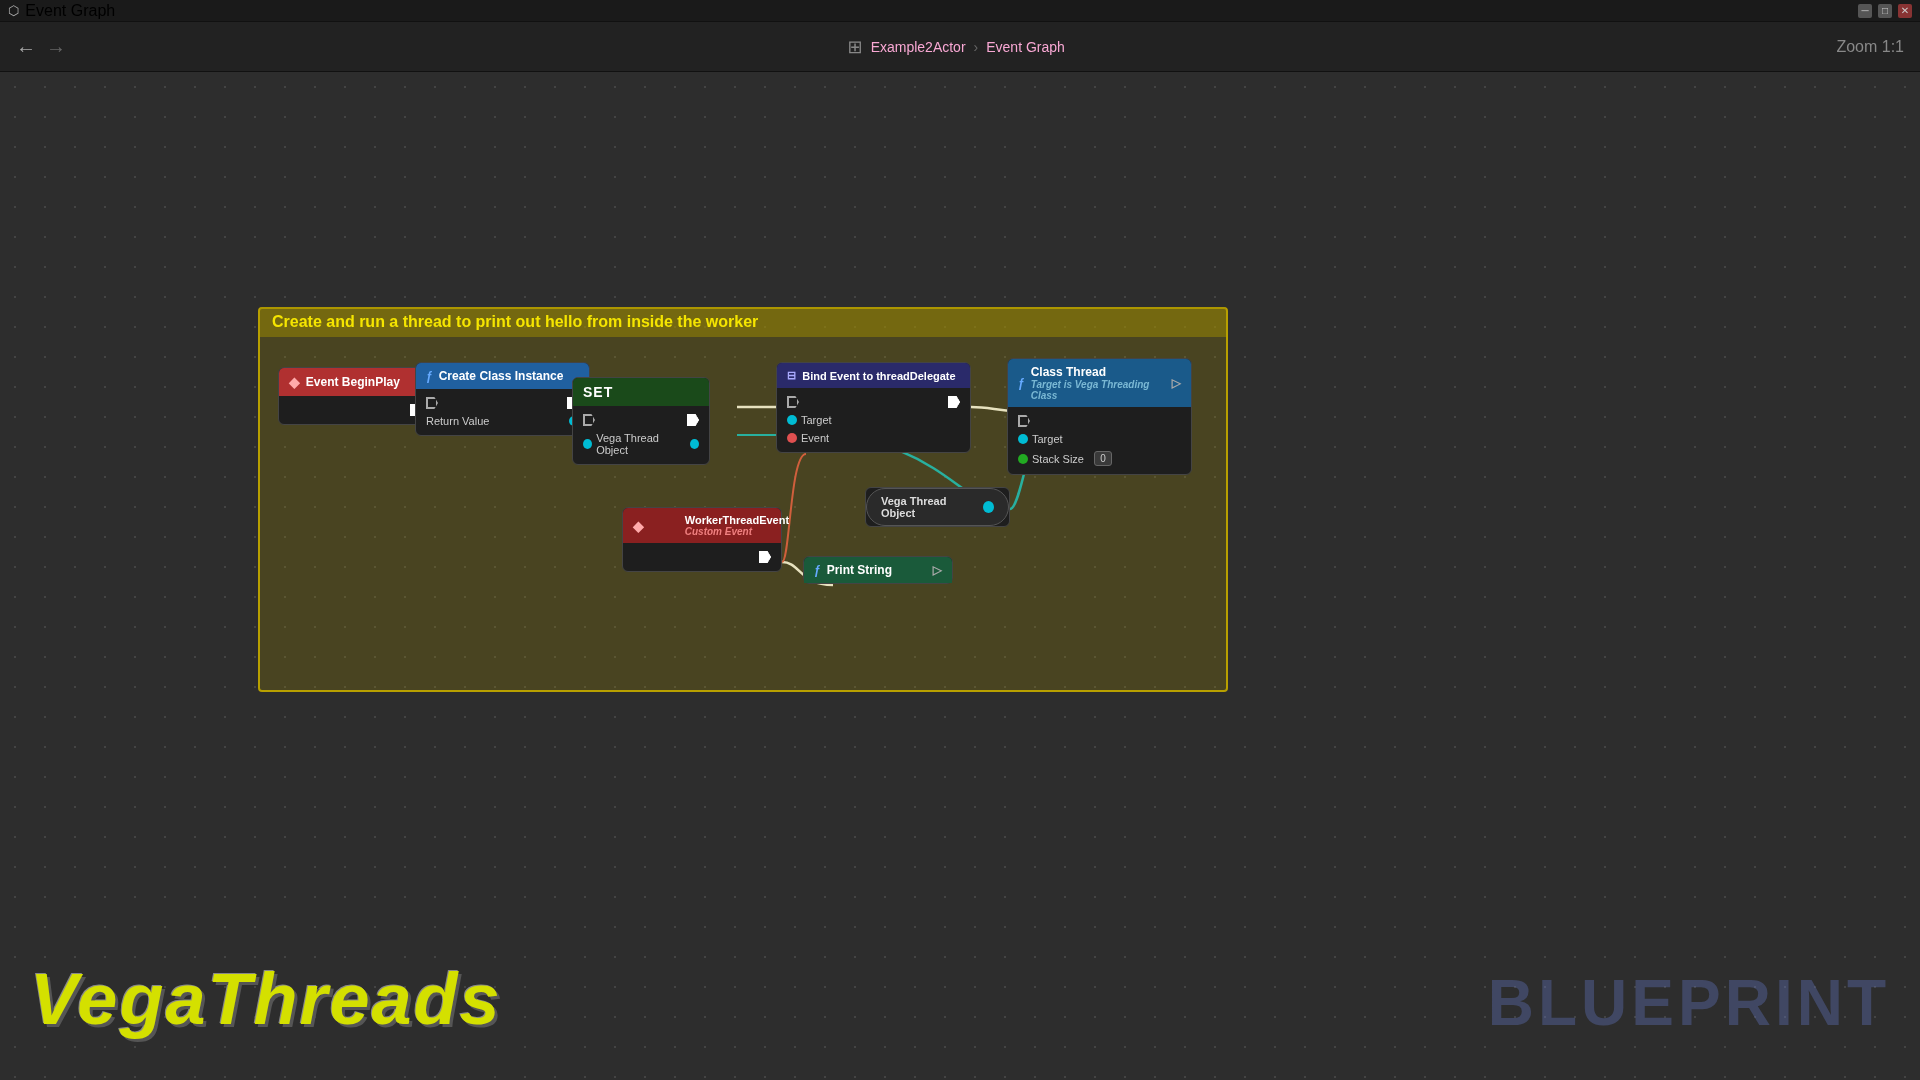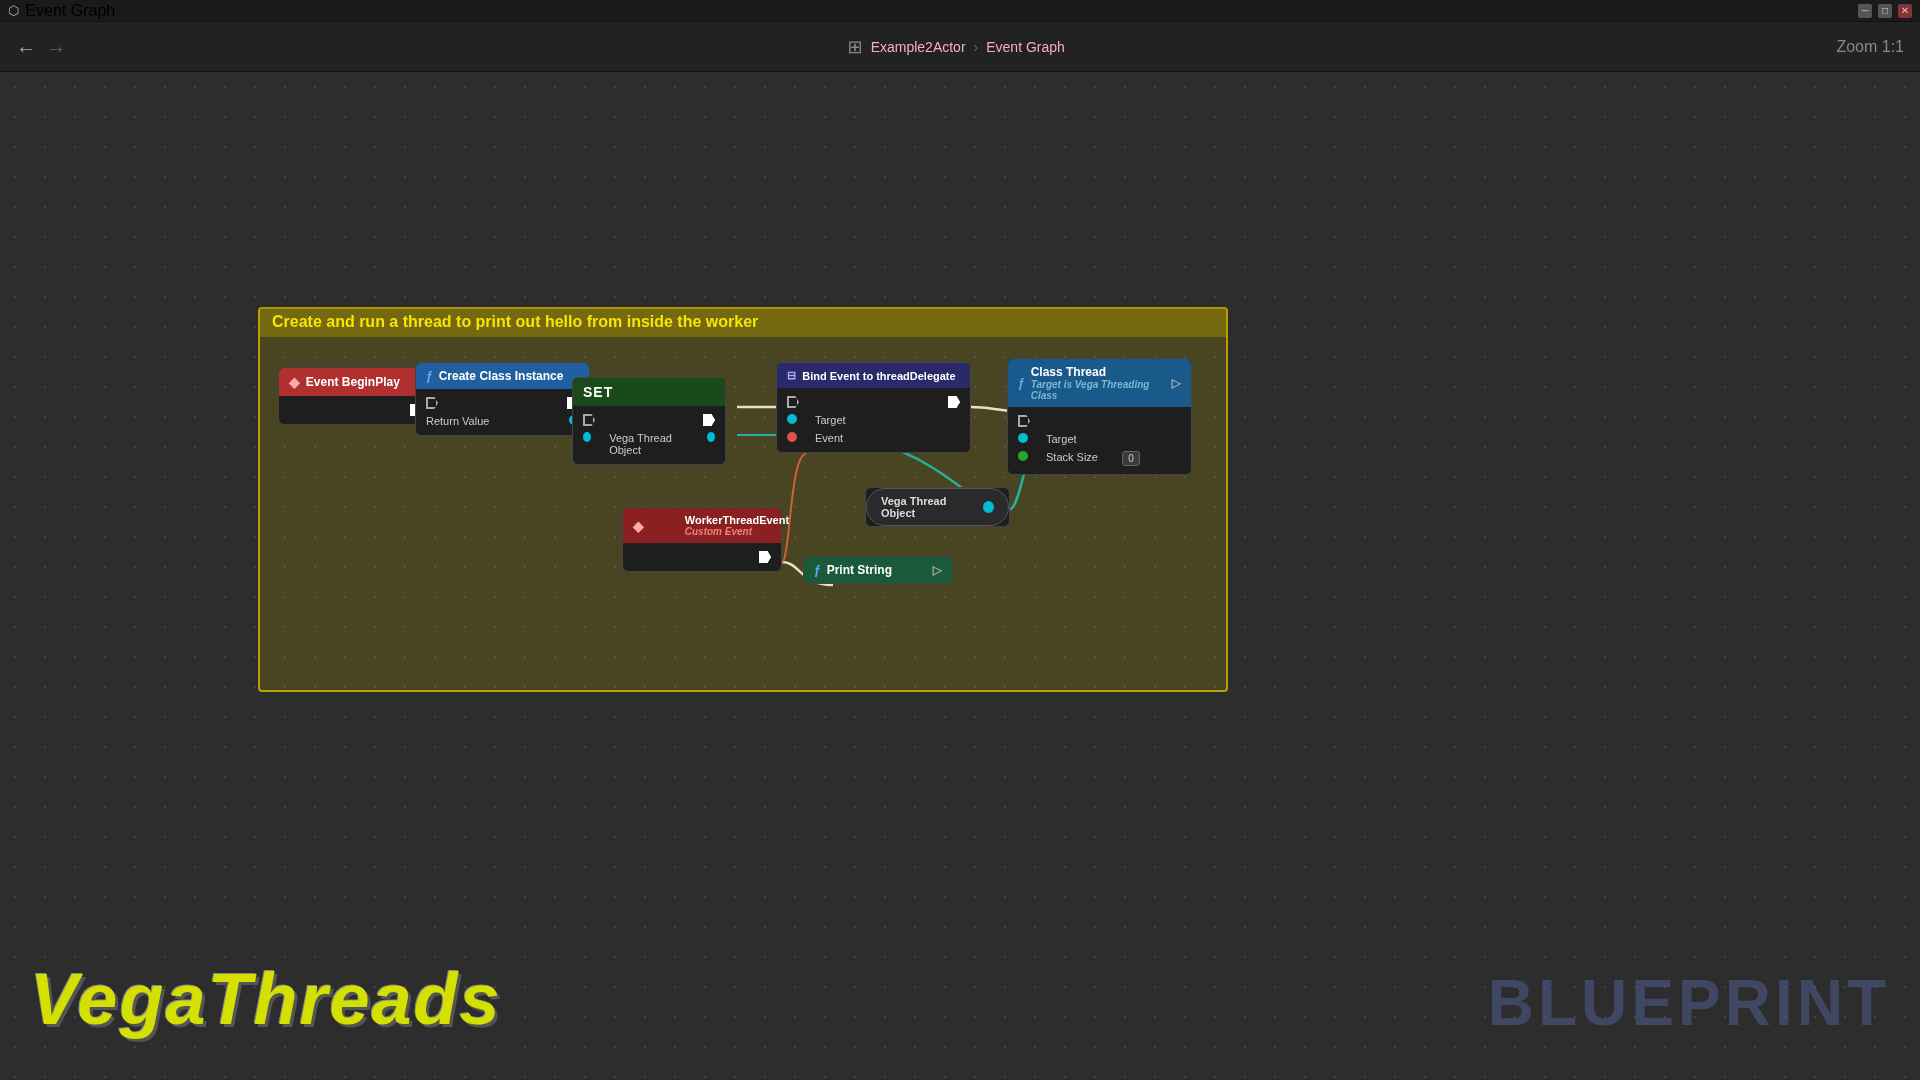--- a/index.html
+++ b/index.html
@@ -134,22 +134,22 @@
       color: #fff;
     }
     .bp-node-body {
       padding: 8px 10px;
       display: flex;
       flex-direction: column;
       gap: 6px;
     }
     .pin-row {
       display: flex;
-      align-items: flex-start;
-      gap: 18px;
+      align-items: center;
+      gap: 4px;
       font-size: 11px;
       color: #ccc;
     }
     .pin-exec {
       width: 12px;
       height: 12px;
       background: transparent;
       border: 2px solid #aaa;
       clip-path: polygon(0 0, 70% 0, 100% 50%, 70% 100%, 0 100%);
       display: inline-block;
@@ -176,21 +176,21 @@
       width: 175px;
     }
     .node-create-class .bp-node-header {
       background: #2060a0;
     }
 
     
     .node-set {
       left: 572px;
       top: 305px;
-      width: 154px;
+      width: 138px;
     }
     .node-set .bp-node-header {
       background: #1a4a1a;
     }
 
     
     .node-bind-event {
       left: 776px;
       top: 290px;
       width: 195px;

